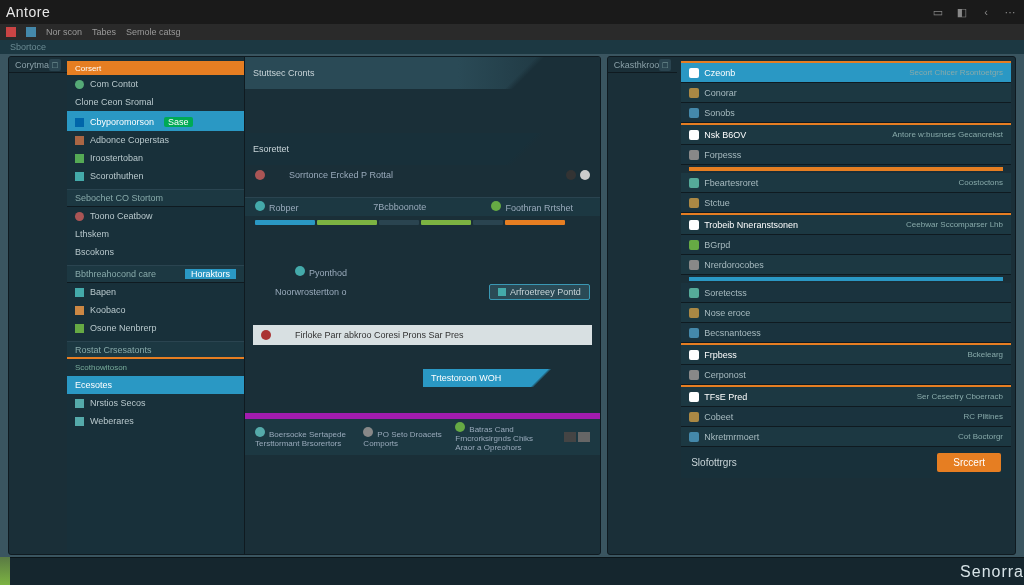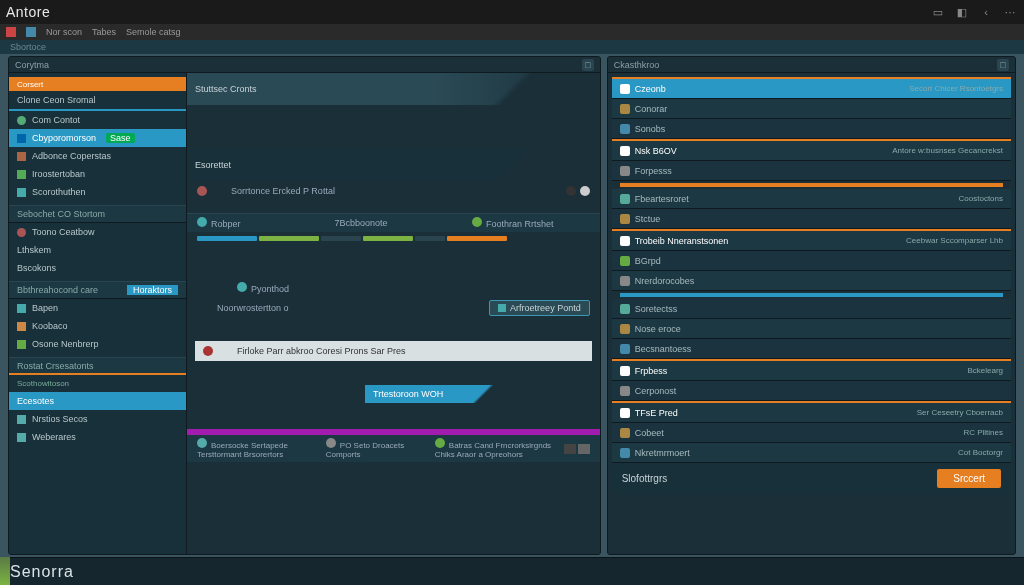--- a/index.html
+++ b/index.html
@@ -12,21 +12,21 @@
 
 .menubar { height: 16px; background: #2a2a2a; display: flex; align-items: center; padding: 0 6px; gap: 10px; font-size: 9px; color: #9a9a9a; }
 .menubar .mi { width: 10px; height: 10px; background: #c44; display: inline-block; }
 .menubar .mi2 { width: 10px; height: 10px; background: #48a; display: inline-block; }
 .menubar span { cursor: pointer; }
 
 .toolbar { height: 14px; background: #1c3842; display: flex; align-items: center; padding: 0 10px; font-size: 9px; color: #6a8a92; }
 
 .workspace { display: flex; height: 503px; padding: 2px 8px 2px 8px; gap: 6px; }
 
-.panel { background: #1a2f38; border: 1px solid #0f1a20; border-radius: 3px; display: flex; flex-direction: column; overflow: hidden; }
+.panel { background: #1a2f38; border: 1px solid #0f1a20; border-radius: 3px; display: flex; flex-direction: row; overflow: hidden; }
 .panel-left { flex: 1.45; }
 .panel-right { flex: 1; }
 
 .panel-head { height: 16px; background: #1a2f38; border-bottom: 1px solid #0f1a20; display: flex; align-items: center; padding: 0 6px; font-size: 9px; color: #8aa0a8; }
 .panel-head .x { margin-left: auto; width: 12px; height: 12px; background: #2a4450; border-radius: 2px; color: #8aa; display:flex; align-items:center; justify-content:center; font-size:9px; cursor:pointer; }
 
 .panel-body { flex: 1; display: flex; overflow: hidden; }
 
 .sidebar { width: 178px; background: #18303a; border-right: 1px solid #0f1a20; padding: 4px 0; }
 .sidebar .tab-accent { height: 14px; background: #e67e22; margin: 0; padding: 0 8px; display:flex; align-items:center; color:#fff; font-size:8px; }
@@ -53,21 +53,21 @@
 
 .r-row { height:20px; border-bottom:1px solid #0f1a20; display:flex; align-items:center; padding:0 8px; font-size:9px; color:#a8bbc0; position:relative; background:#1a333e; }
 .r-row.hl { background:#2a98c4; color:#fff; height:22px; border-top:2px solid #e67e22; }
 .r-row.alt { background:#1c3842; }
 .r-row .rlabel { margin-left:auto; font-size:8px; color:#8aa; }
 .r-row .ico { width:10px; height:10px; display:inline-block; margin-right:5px; border-radius:2px; }
 .mini-bar { height:4px; background:#2a4450; margin:2px 8px; }
 .mini-bar.orange { background:#e67e22; }
 .mini-bar.teal { background:#2a98c4; }
 
-.footer { height: 28px; background: #15262e; display:flex; align-items:center; justify-content:flex-start; color:#d8e4e8; font-size:16px; font-weight:300; letter-spacing:1px; border-top:1px solid #0a1418; }
+.footer { height: 28px; background: #15262e; display:flex; align-items:center; justify-content:flex-end; color:#d8e4e8; font-size:16px; font-weight:300; letter-spacing:1px; border-top:1px solid #0a1418; }
 .side-strip { width:10px; background: linear-gradient(to bottom, #5a7a44 0%, #7cb342 100%); }
 
 .btn-orange { background:#e67e22; color:#fff; padding:4px 16px; border-radius:2px; font-size:10px; cursor:pointer; }
 
 .right-foot { display:flex; align-items:center; padding:6px 10px; gap:10px; justify-content:space-between; background:#18303a; }
 </style>
 </head>
 <body>
 
 <div class="titlebar">
@@ -96,26 +96,26 @@
 
   <div class="panel panel-left">
     <div class="panel-head">
       <span>Corytma</span>
       <span class="x">□</span>
     </div>
     <div class="panel-body">
 
       <div class="sidebar">
         <div class="tab-accent">Corsert</div>
+        <div class="item">
+            <span class="dot"></span>
+            <span>Com Contot</span>
+          </div>
         <div class="item" style="border-bottom:2px solid #2a98c4;">
             <span>Clone Ceon Sromal</span>
-          </div>
-        <div class="item">
-            <span class="dot"></span>
-            <span>Com Contot</span>
           </div>
         <div class="item sel">
             <span style="width:9px;height:9px;background:#06a;display:inline-block;"></span>
             <span>Cbyporomorson</span>
             <span style="background:#0a5;padding:0 4px;border-radius:2px;margin-left:4px;">Sase</span>
           </div>
         <div class="item">
             <span class="sq" style="background:#a64;"></span>
             <span>Adbonce Coperstas</span>
           </div>

